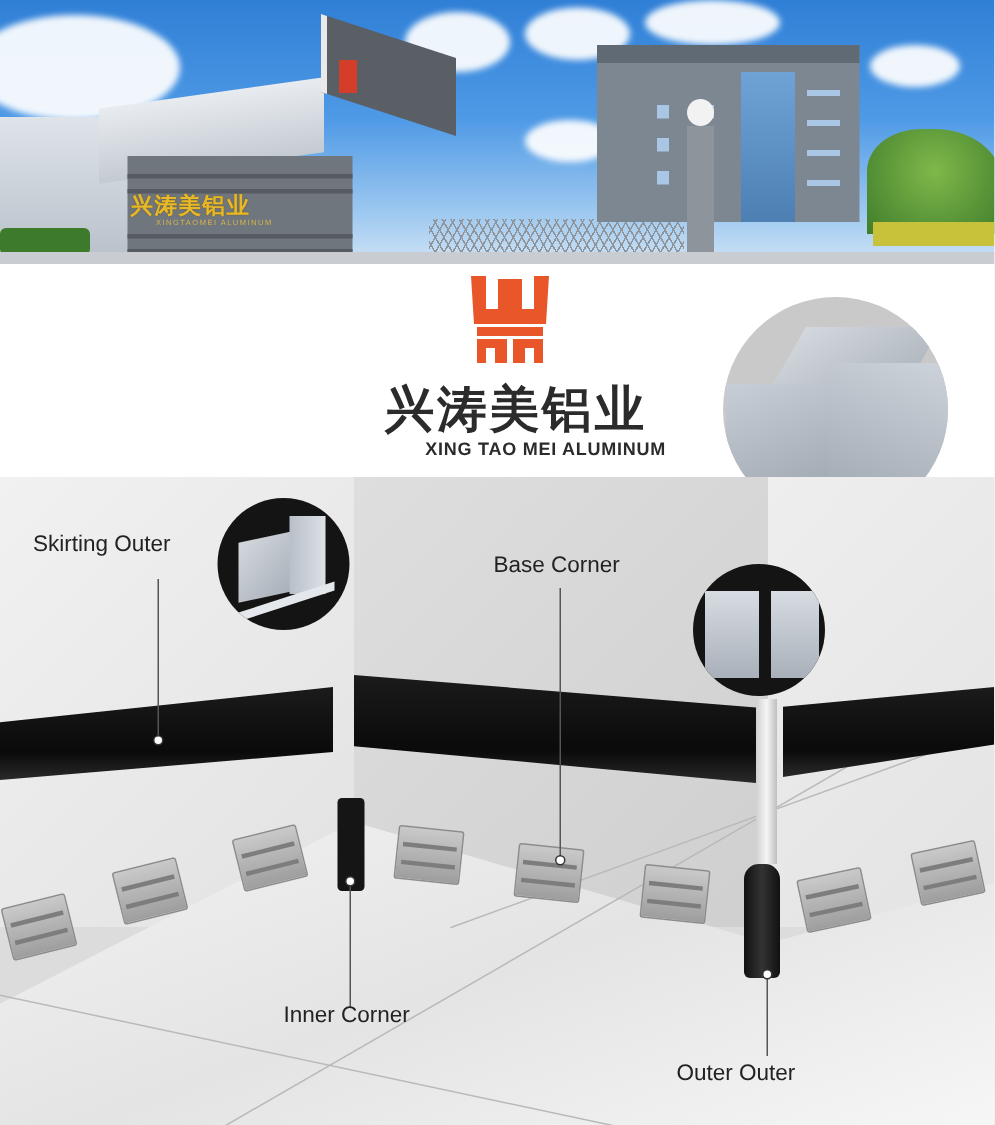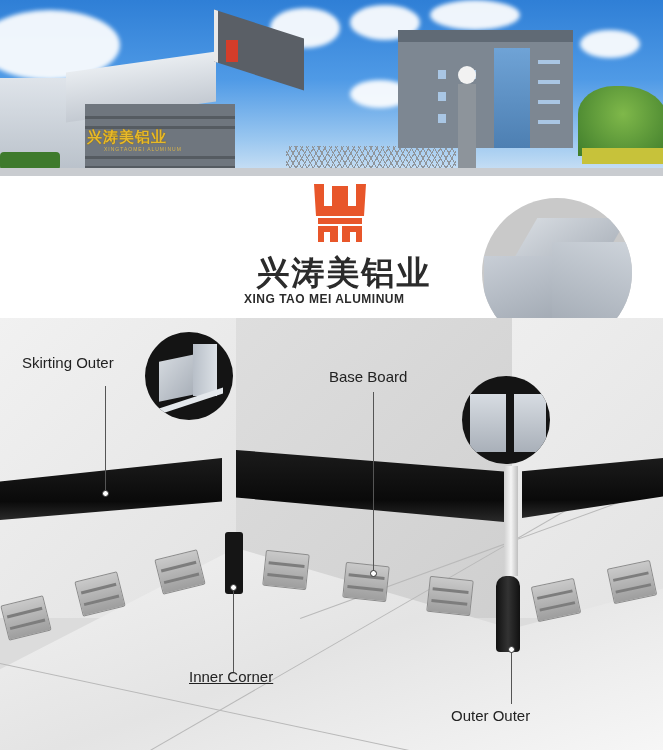--- a/index.html
+++ b/index.html
@@ -29,21 +29,21 @@
   .lamp-post { position: absolute; left: 458px; top: 84px; width: 18px; height: 88px; background: #8d949b; }
   .lamp { position: absolute; left: 458px; top: 66px; width: 18px; height: 18px; border-radius: 50%; background: #f2f2f2; }
   .trees { position: absolute; left: 578px; top: 86px; width: 90px; height: 70px; border-radius: 40% 50% 0 0; background: radial-gradient(circle at 50% 40%, #7fb84a, #3f7d2b); }
   .hedge { position: absolute; width: 60px; height: 18px; background: #3e7a2c; border-radius: 4px; }
   .hedge-y { position: absolute; left: 582px; top: 148px; width: 81px; height: 16px; background: #c7c23a; }
 
   
   .logo-mark { position: absolute; left: 308px; top: 184px; width: 64px; height: 58px; }
   .brand-cn { position: absolute; left: 244px; top: 251px; width: 200px; text-align: center;
     font-family: "DejaVu Sans", sans-serif; font-size: 33px; font-weight: bold; color: #2b2b2b; letter-spacing: 2px; }
-  .brand-en { position: absolute; left: 244px; top: 292px; width: 200px; text-align: left;
+  .brand-en { position: absolute; left: 244px; top: 292px; width: 200px; text-align: right;
     font-size: 12px; font-weight: bold; color: #2b2b2b; letter-spacing: .5px; }
 
   
   .scene { position: absolute; left: 0; top: 318px; width: 663px; height: 432px; overflow: hidden; background: #dcdcdc; }
   .wall-left { position: absolute; left: 0; top: 0; width: 236px; height: 300px;
     background: linear-gradient(135deg,#f1f1f1,#e2e2e2); }
   .wall-mid { position: absolute; left: 236px; top: 0; width: 276px; height: 300px;
     background: linear-gradient(135deg,#dedede,#cfcfcf); }
   .wall-right { position: absolute; left: 512px; top: 0; width: 151px; height: 300px;
     background: linear-gradient(135deg,#eeeeee,#e3e3e3); }
@@ -168,29 +168,29 @@
   <div class="callout-text" style="left:22px;top:36px;">Skirting Outer</div>
   <div class="leader" style="left:105px;top:68px;height:104px;"></div>
   <div class="dot" style="left:102px;top:172px;"></div>
 
   <div class="zoom-circle zc-black" style="left:145px;top:14px;width:88px;height:88px;">
     <div class="metal" style="left:14px;top:26px;width:36px;height:40px;transform:skewY(-12deg);"></div>
     <div class="metal" style="left:48px;top:12px;width:24px;height:52px;background:linear-gradient(90deg,#b8bfc8,#dce1e6);"></div>
     <div class="metal" style="left:14px;top:66px;width:64px;height:6px;transform:skewY(-18deg);background:#e4e8ec;"></div>
   </div>
 
-  <div class="callout-text" style="left:329px;top:50px;">Base Board</div>
+  <div class="callout-text" style="left:329px;top:50px;">Base Corner</div>
   <div class="leader" style="left:373px;top:74px;height:180px;"></div>
   <div class="dot" style="left:370px;top:252px;"></div>
 
   <div class="zoom-circle zc-black" style="left:462px;top:58px;width:88px;height:88px;">
     <div class="metal" style="left:8px;top:18px;width:36px;height:58px;background:linear-gradient(180deg,#d7dce2,#a9b0b9);"></div>
     <div class="metal" style="left:52px;top:18px;width:32px;height:58px;background:linear-gradient(180deg,#d7dce2,#a9b0b9);"></div>
   </div>
 
   <div class="leader" style="left:233px;top:270px;height:84px;"></div>
   <div class="dot" style="left:230px;top:266px;"></div>
-  <div class="callout-text" style="left:189px;top:350px;text-decoration:underline;">Inner Corner</div>
+  <div class="callout-text" style="left:189px;top:350px;">Inner Corner</div>
 
   <div class="leader" style="left:511px;top:332px;height:54px;"></div>
   <div class="dot" style="left:508px;top:328px;"></div>
   <div class="callout-text" style="left:451px;top:389px;">Outer Outer</div>
 </div>
 
 </body></html>

